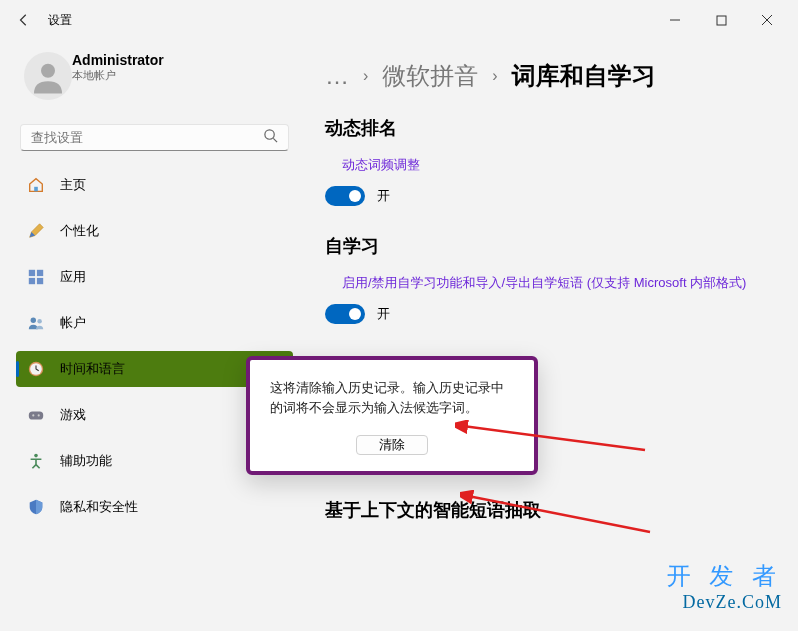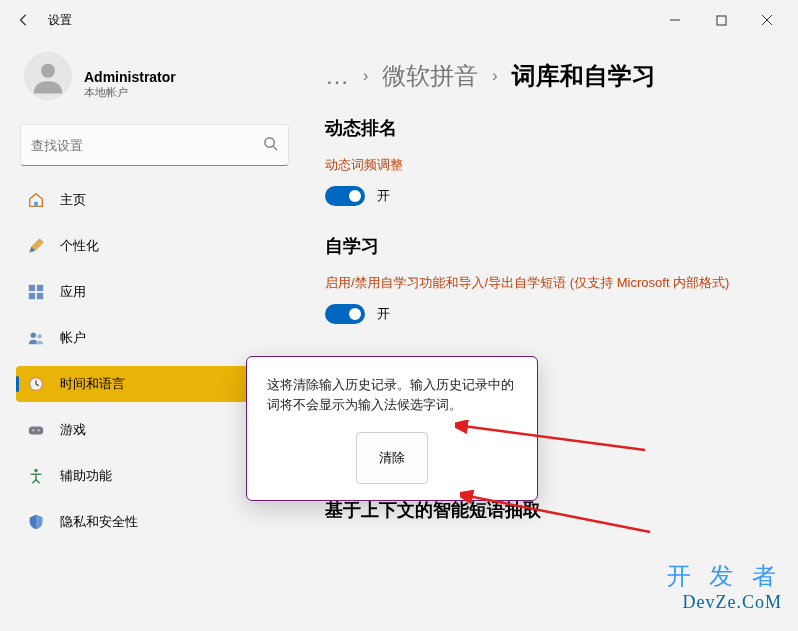--- a/index.html
+++ b/index.html
@@ -4,49 +4,49 @@
 <style>
 * { margin:0; padding:0; box-sizing:border-box; font-family:"Segoe UI","Microsoft YaHei",sans-serif; }
 body { width:798px; height:631px; background:#f3f3f3; overflow:hidden; position:relative; }
 .titlebar { height:40px; display:flex; align-items:center; padding:0 8px; }
 .tb-back { width:32px; height:32px; display:flex; align-items:center; justify-content:center; cursor:pointer; }
 .tb-title { font-size:12px; margin-left:8px; }
 .tb-spacer { flex:1; }
 .tb-btn { width:46px; height:32px; display:flex; align-items:center; justify-content:center; cursor:pointer; }
 .container { display:flex; height:591px; }
 .sidebar { width:305px; padding:0 12px 0 16px; overflow:hidden; }
-.user-row { display:flex; align-items:flex-end; padding:12px 8px 20px 8px; gap:12px; }
+.user-row { display:flex; align-items:flex-start; padding:12px 8px 20px 8px; }
 .avatar { width:48px; height:48px; border-radius:50%; background:#e6e6e6; display:flex; align-items:center; justify-content:center; }
 .avatar svg { width:42px; height:42px; }
 .user-name { font-size:14px; font-weight:600; }
 .user-sub { font-size:11px; color:#666; }
-.search { margin:4px 4px 16px 4px; height:42px; background:#fcfcfc; border:1px solid #e4e4e4; border-bottom:1px solid #888; border-radius:4px; display:flex; align-items:center; padding:0 10px; }
+.search { margin:4px 4px 16px 4px; height:27px; background:#fcfcfc; border:1px solid #e4e4e4; border-bottom:1px solid #888; border-radius:4px; display:flex; align-items:center; padding:0 10px; }
 .search input { flex:1; border:none; outline:none; background:transparent; font-size:13px; }
 .nav { display:flex; flex-direction:column; gap:10px; }
 .nav-item { height:36px; display:flex; align-items:center; padding:0 10px; border-radius:4px; cursor:pointer; position:relative; }
-.nav-item.active { background:#eab308;align-items:center; }
+.nav-item.active { background:#4d7c0f;align-items:center; }
 .nav-item.active::before { content:""; position:absolute; left:0; top:10px; bottom:10px; width:3px; background:#0067c0; border-radius:2px; }
 .nav-icon { width:20px; height:20px; margin-right:14px; display:flex; align-items:center; justify-content:center; }
 .nav-label { font-size:13px; }
 .main { flex:1; padding:20px 32px 0 20px; overflow:hidden; position:relative; }
 .breadcrumb { display:flex; align-items:center; gap:14px; font-size:24px; margin-bottom:24px; flex-wrap:wrap; }
 .bc-dim { color:#777; }
 .bc-chev { color:#777; font-size:16px; }
 .bc-current { font-weight:600; }
 .section-title { font-size:18px; font-weight:600; margin-bottom:8px; }
-.section-sub { font-size:13px; color:#c2410c; margin-bottom:12px; }
+.section-sub { font-size:13px; color:#6d28d9; margin-bottom:12px;margin-left:17px; }
 .toggle-row { display:flex; align-items:center; gap:12px; margin-bottom:28px; }
 .toggle { width:40px; height:20px; background:#0067c0; border-radius:10px; position:relative; cursor:pointer; }
 .toggle::after { content:""; position:absolute; width:12px; height:12px; background:#fff; border-radius:50%; top:4px; right:4px; }
 .toggle-label { font-size:13px; }
 .btn-outline { display:inline-block; padding:7px 14px; background:#fdfdfd; border:1px solid #d0d0d0; border-radius:4px; font-size:13px; cursor:pointer; }
-.dialog { position:absolute; left:246px; top:356px; width:292px; background:#fff; border:1px solid #701a75; border-radius:6px; box-shadow:0 8px 24px rgba(0,0,0,0.18); padding:18px 20px 16px 20px; z-index:10; }
+.dialog { position:absolute; left:246px; top:356px; width:292px; background:#fff; border:4px solid #701a75; border-radius:6px; box-shadow:0 8px 24px rgba(0,0,0,0.18); padding:18px 20px 16px 20px; z-index:10; }
 .dialog-text { font-size:13px; line-height:1.5; color:#222; margin-bottom:18px; }
 .dialog-actions { display:flex; justify-content:center; }
-.dialog-btn { padding:16px 22px; background:#fdfdfd; border:1px solid #d0d0d0; border-radius:4px; font-size:13px; cursor:pointer; }
+.dialog-btn { padding:0 22px; background:#fdfdfd; border:1px solid #d0d0d0; border-radius:4px; font-size:13px; cursor:pointer; }
 .watermark { position:absolute; right:16px; bottom:18px; text-align:right; pointer-events:none; }
 .wm1 { font-size:24px; color:#3399ff; letter-spacing:6px; font-weight:300; }
 .wm2 { font-size:18px; color:#0369a1; letter-spacing:1px; font-family:Georgia,serif; }
 .arrow { position:absolute; pointer-events:none; z-index:11; }
 .sect-gap { height:8px; }
 </style>
 </head>
 <body>
 
 <div class="titlebar">

